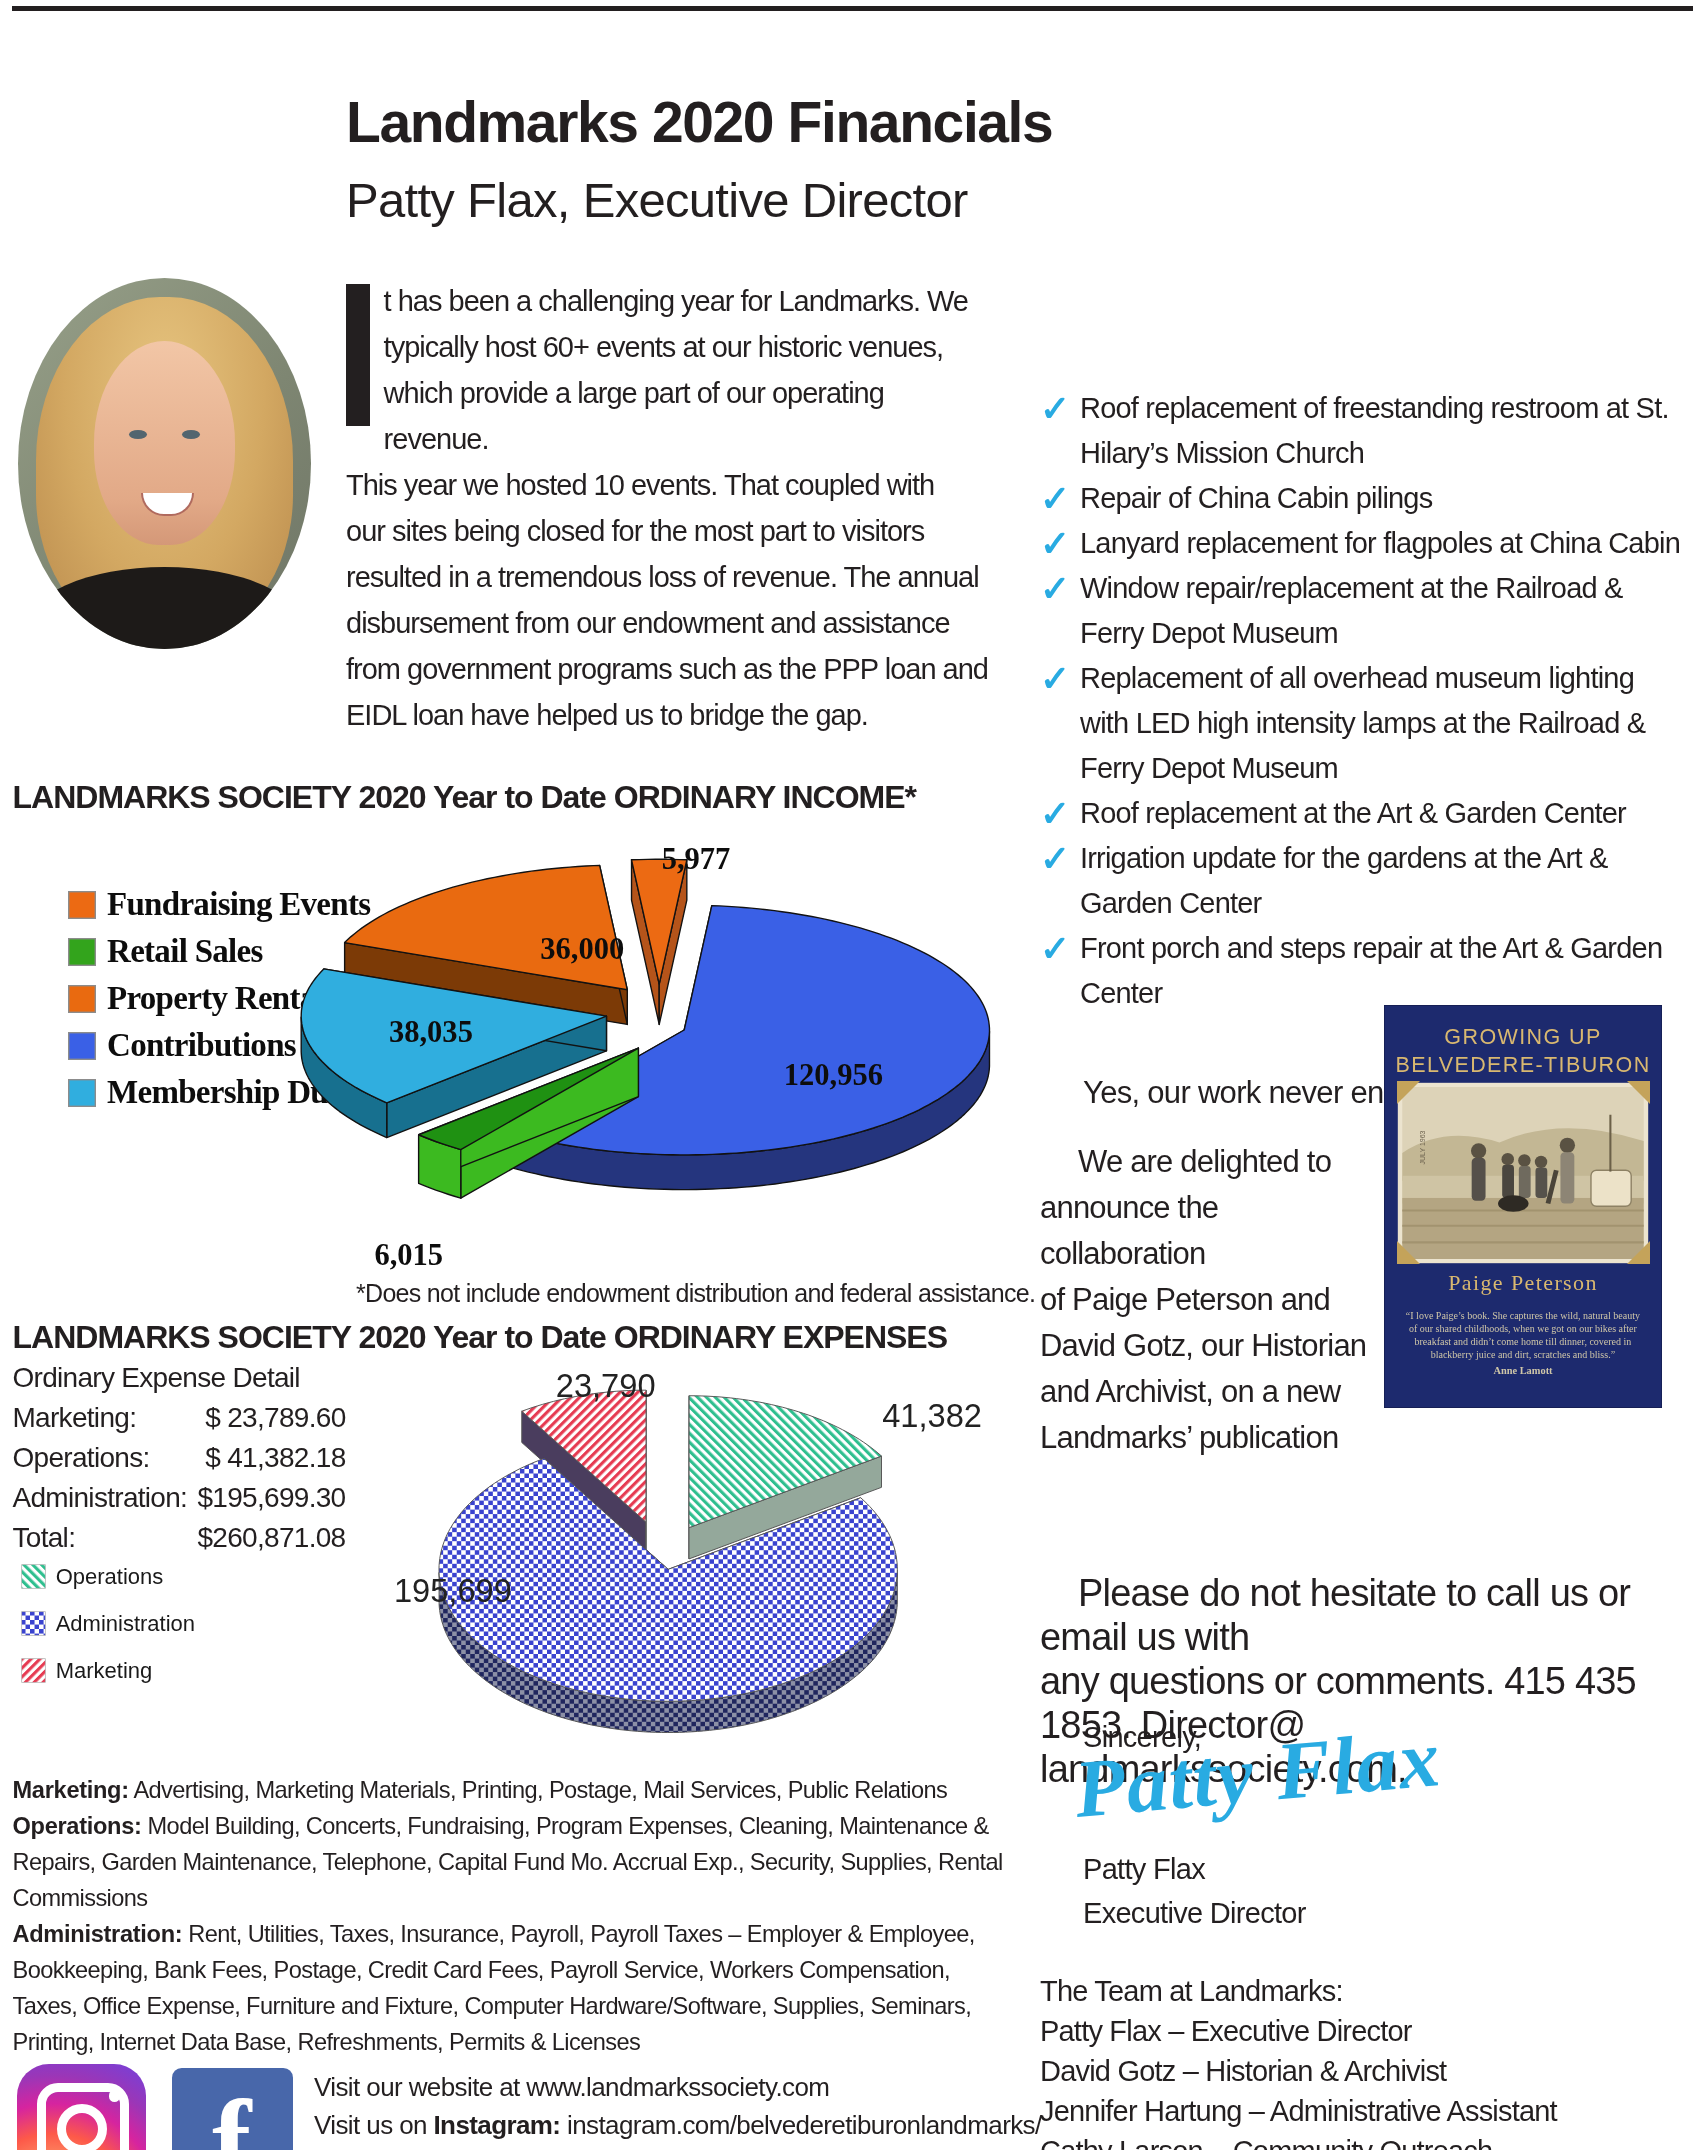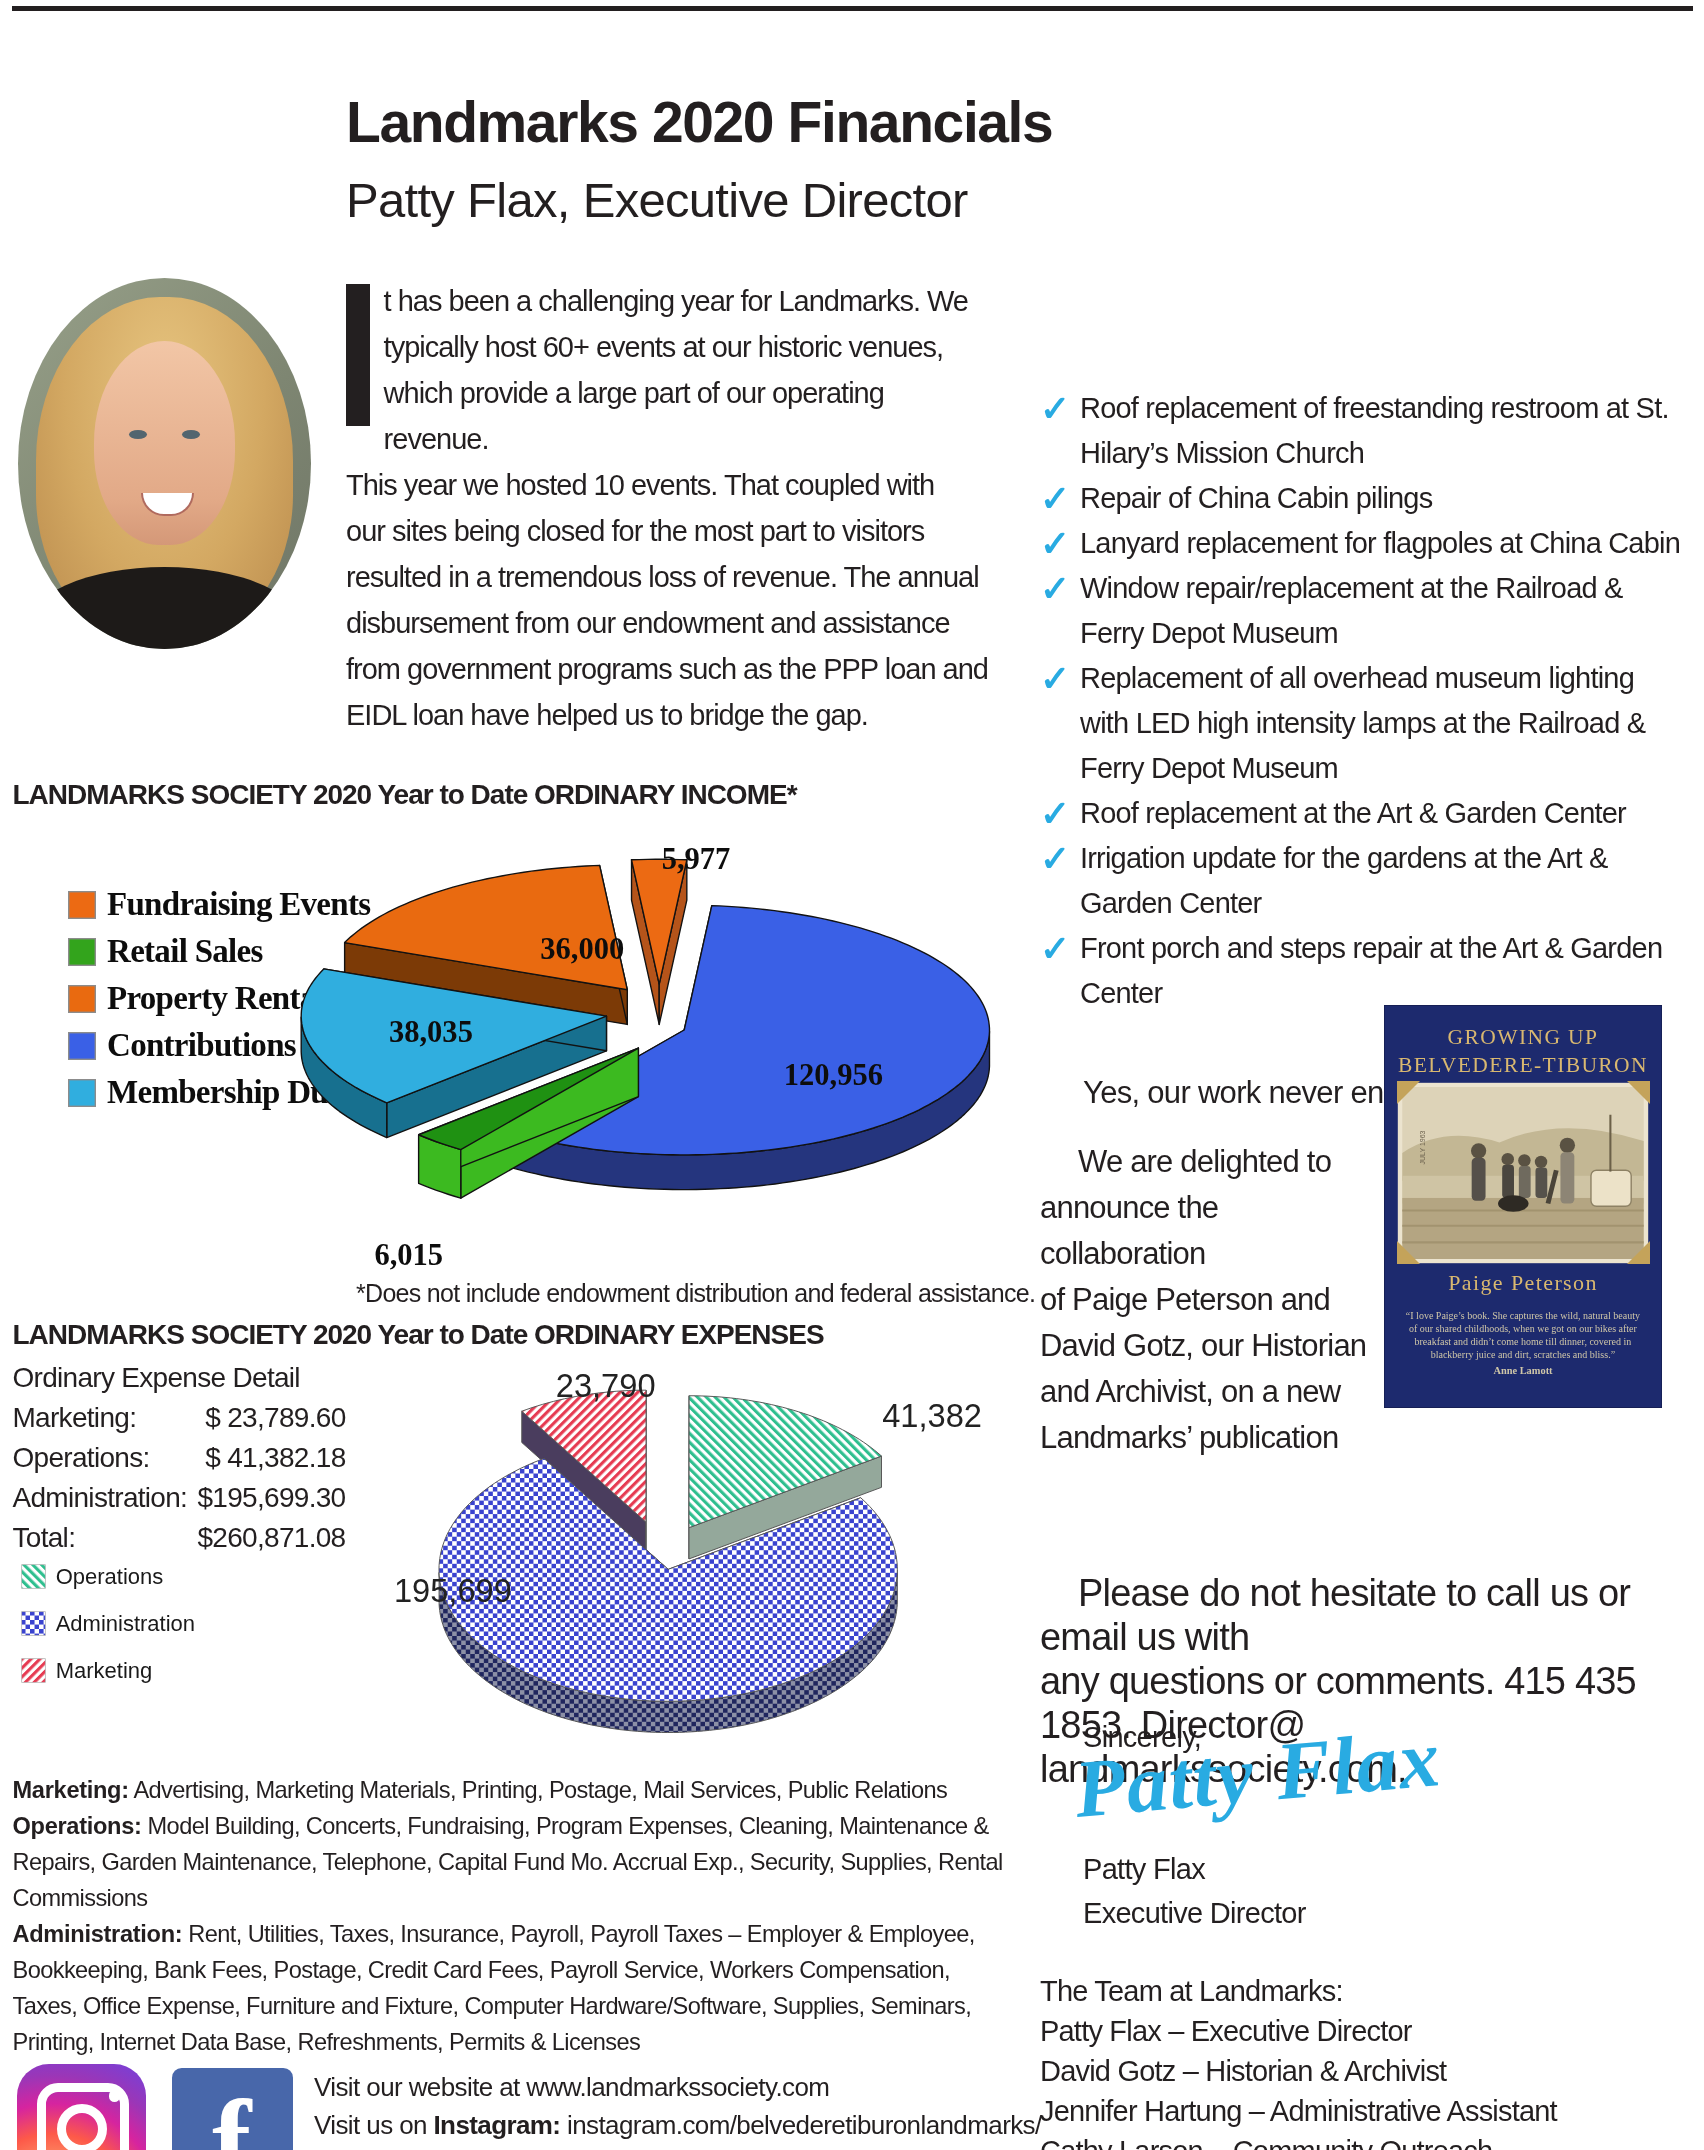--- a/index.html
+++ b/index.html
@@ -21,21 +21,21 @@
   .portrait .eye{position:absolute;width:18px;height:9px;border-radius:50%;background:#52656f;top:41%;}
   .portrait .eye.l{left:38%;} .portrait .eye.r{left:56%;}
   .portrait .smile{position:absolute;left:42%;top:58%;width:49px;height:21px;border-radius:0 0 42px 42px;
             background:#fff;border:2.8px solid #b06a5e;border-top:none;}
   .portrait .sweater{position:absolute;left:2%;bottom:-12%;width:96%;height:34%;border-radius:50% 50% 0 0;
             background:#1d1a18;}
   
   .intro{left:346px;top:278px;width:649px;font-size:29px;line-height:46px;letter-spacing:-1px;}
   .dropcap{float:left;width:23.6px;height:142px;background:#231f20;margin:5.6px 14px 0 0;}
   
-  .sec-head{font-size:28px;font-weight:bold;letter-spacing:-1px;}
+  .sec-head{font-size:32px;font-weight:bold;letter-spacing:-1px;}
   
   .legend1{left:28px;top:881px;}
   .legend1 .row{display:flex;align-items:center;height:47px;margin-left:40px;}
   .legend1 svg{margin-right:11px;}
   .legend1 .lab{font-family:"Liberation Serif",serif;font-weight:bold;font-size:33px;letter-spacing:-0.7px;color:#0d0d0d;}
   
   .pielab1{font-family:"Liberation Serif",serif;font-weight:bold;font-size:44px;fill:#0d0d0d;}
   .pielab2{font-family:"Liberation Sans",sans-serif;font-size:47px;fill:#222;}
   .footnote{left:356px;top:1279px;font-size:25px;letter-spacing:-0.7px;}
   
@@ -72,21 +72,21 @@
   .continuation{left:1040px;top:1418px;width:656px;font-size:29px;line-height:44px;letter-spacing:-0.8px;}
   .contact{left:1040px;top:1571px;width:656px;font-size:38px;line-height:44px;letter-spacing:-0.8px;text-indent:38px;}
   .sincerely{left:1083px;top:1721px;font-size:29px;letter-spacing:-0.7px;}
   .signature{left:1075px;top:1743px;font-family:"Liberation Serif",serif;font-style:italic;font-weight:bold;
              font-size:82px;color:#29abe2;transform:rotate(-5deg);transform-origin:left center;letter-spacing:1.4px;}
   .signer{left:1083px;top:1847px;font-size:29px;line-height:44px;letter-spacing:-0.7px;}
   .team{left:1040px;top:1971px;font-size:29px;line-height:40px;letter-spacing:-0.8px;}
   
   .book{left:1384px;top:1005px;width:278px;height:403px;background:#1d2a6e;overflow:hidden;
         box-shadow:0 0 0 0.7px #141d4e inset;}
-  .book .btitle{margin-top:18px;text-align:center;color:#d9b870;font-family:Liberation Serif, serif;
+  .book .btitle{margin-top:18px;text-align:center;color:#d9b870;font-family:Liberation Sans, sans-serif;
         font-size:21.5px;line-height:28px;letter-spacing:1.4px;}
   .book .photo{position:absolute;left:18px;top:82px;width:242px;height:172px;background:#e9e0c9;
         box-shadow:0 0 0 4.2px #ece4cf;}
   .book .corner{position:absolute;width:0;height:0;border-style:solid;}
   .book .c1{left:12.5px;top:76px;border-width:23.6px 23.6px 0 0;border-color:#c4a35a transparent transparent transparent;}
   .book .c2{right:12.5px;top:76px;border-width:0 23.6px 23.6px 0;border-color:transparent #c4a35a transparent transparent;}
   .book .c3{left:12.5px;top:236px;border-width:23.6px 0 0 23.6px;border-color:transparent transparent transparent #c4a35a;}
   .book .c4{right:12.5px;top:236px;border-width:0 0 23.6px 23.6px;border-color:transparent transparent #c4a35a transparent;}
   .book .july{position:absolute;left:21px;top:139px;font-size:7px;color:#6e6450;transform:rotate(-90deg);}
   .book .author{position:absolute;left:0;top:265px;width:100%;text-align:center;color:#d9b870;

